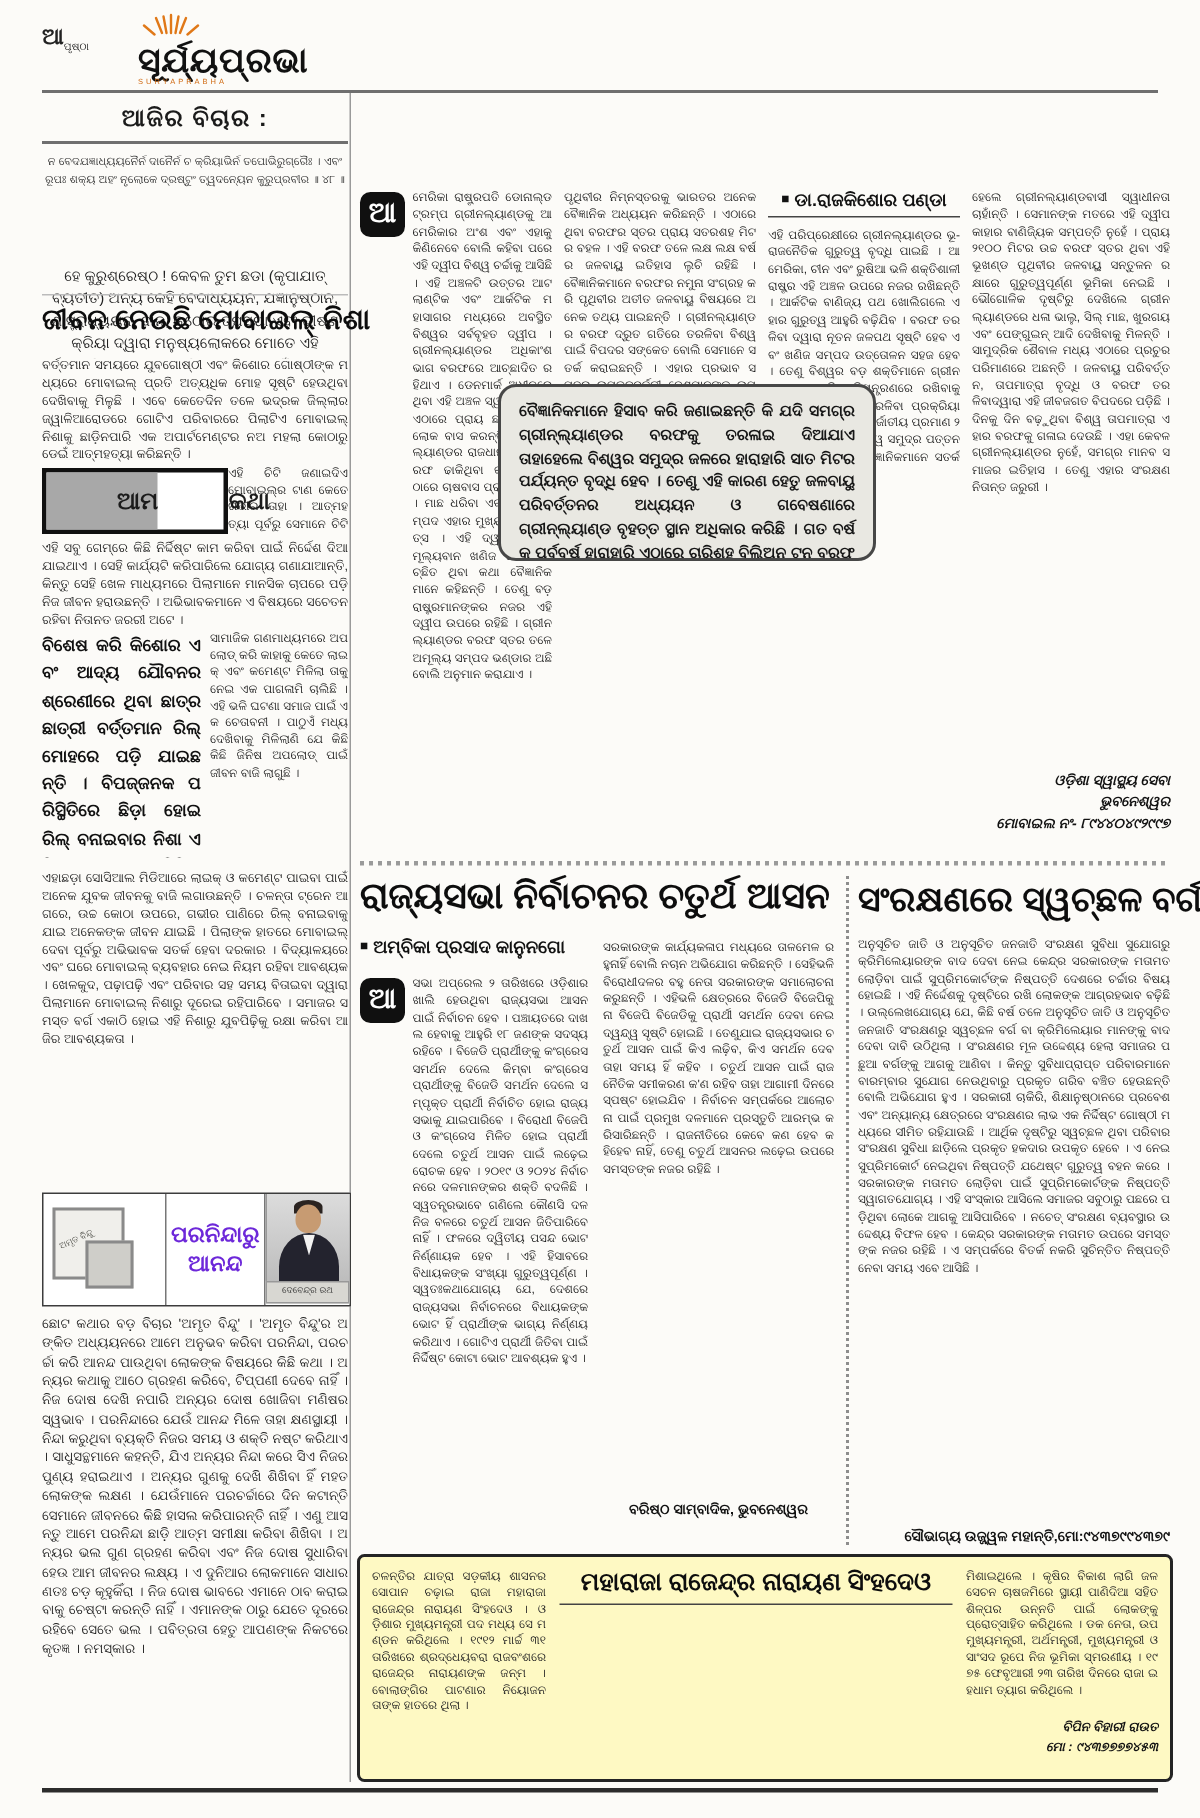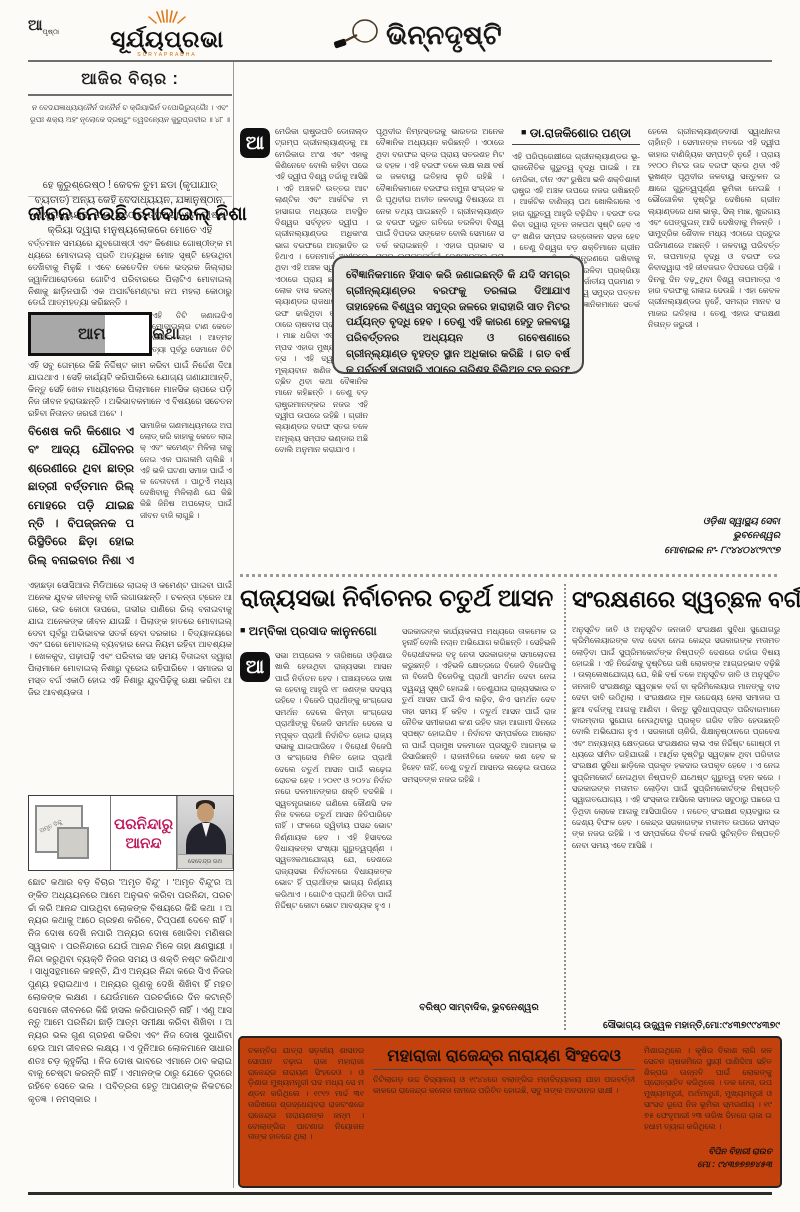--- a/index.html
+++ b/index.html
@@ -8,21 +8,21 @@
   .abs{position:absolute;}
   .just{text-align:justify;line-height:1.4;color:#222;overflow:hidden;overflow-wrap:anywhere;word-break:break-all;}
   .sm{font-size:8.5px;}
   .xs{font-size:8px;}
   .rule{background:#6f6f6f;}
   .center{text-align:center;}
   .bold{font-weight:bold;}
   
   .page-label{font-size:15px;font-weight:bold;color:#222;}
   .page-label small{font-size:7px;font-weight:normal;vertical-align:sub;}
-  .paper-logo{width:150px;text-align:center;}
+  .paper-logo{width:150px;}
   .paper-title{font-size:23px;font-weight:bold;letter-spacing:.5px;color:#111;line-height:1;}
   .paper-sub{font-size:5px;color:#d06a12;letter-spacing:2px;}
   .bhinna{display:flex;align-items:center;gap:2px;}
   .bhinna-text{font-size:27px;font-weight:bold;color:#191919;}
   
   .main-title{font-size:36px;font-weight:bold;white-space:nowrap;text-align:center;color:#0d0d0d;letter-spacing:-.5px;}
   .sec-title{font-weight:bold;text-align:left;white-space:nowrap;color:#0d0d0d;}
   .byline{font-weight:bold;font-size:12px;border-bottom:1.5px solid #444;padding-bottom:4px;color:#111;}
   .byline .bullet{font-size:9px;vertical-align:2px;}
   .dropcap{float:left;width:30px;height:30px;background:#101010;color:#fff;border-radius:7px;
@@ -37,30 +37,30 @@
   .amakatha .cell{flex:1;display:flex;align-items:center;justify-content:center;font-weight:bold;font-size:16px;padding-left:47px;}
   .amakatha .g{background:#a8a8a8;}
   .pullquote{font-weight:bold;font-size:11.5px;line-height:1.6;color:#101010;text-align:justify;overflow:hidden;overflow-wrap:anywhere;word-break:break-all;}
   
   .pn-header{display:flex;border:1px solid #3c3c3c;background:#fff;}
   .pn-logo{position:relative;width:54px;height:54px;margin:9px 6px;flex:none;}
   .pn-sq1{position:absolute;left:0;top:0;width:44px;height:44px;border:2px solid #8a8a8a;background:#f0efeb;}
   .pn-sq2{position:absolute;right:0;bottom:0;width:28px;height:28px;border:2px solid #8a8a8a;background:#cfcec9;}
   .pn-logo-text{position:absolute;left:4px;top:18px;font-size:6px;color:#55554f;transform:rotate(-24deg);white-space:nowrap;}
   .pn-title{flex:1;border-left:1px solid #777;border-right:1px solid #777;display:flex;flex-direction:column;
-            align-items:center;justify-content:center;font-weight:bold;font-size:15px;line-height:1.3;color:#be185d;margin-left:15px;}
+            align-items:center;justify-content:center;font-weight:bold;font-size:15px;line-height:1.3;color:#6d28d9;margin-left:15px;}
   .pn-photo{width:56px;flex:none;display:flex;flex-direction:column;}
   .ph-img{position:relative;height:58px;background:linear-gradient(#dcdcdc,#bdbdbd);overflow:hidden;border-left:1px solid #999;}
   .ph-head{position:absolute;left:19px;top:7px;width:17px;height:19px;border-radius:50% 50% 45% 45%;background:#c79b72;}
   .ph-hair{position:absolute;left:18px;top:4px;width:19px;height:9px;border-radius:50% 50% 0 0;background:#2a2320;}
   .ph-suit{position:absolute;left:8px;top:26px;width:40px;height:32px;border-radius:50% 50% 0 0/70% 70% 0 0;background:#23232e;}
   .ph-shirt{position:absolute;left:24px;top:27px;width:8px;height:14px;background:#f2f2f2;clip-path:polygon(0 0,100% 0,50% 100%);}
   .ph-cap{height:13px;background:#d8d7d2;border:1px solid #999;font-size:6px;text-align:center;line-height:12px;color:#333;overflow:hidden;}
   
-  .mh-box{display:flex;gap:9px;border:2px solid #242424;border-radius:5px;padding:8px;background:#c2410c;}
+  .mh-box{display:flex;gap:9px;border:2px solid #242424;border-radius:5px;padding:8px;background:#fef9c3;}
   .mh-col{font-size:8px;line-height:1.35;text-align:justify;overflow:hidden;overflow-wrap:anywhere;word-break:break-all;color:#222;}
   .mh-title{font-size:16.5px;font-weight:bold;text-align:center;white-space:nowrap;border-bottom:1.5px solid #444;
             padding-bottom:4px;margin-bottom:5px;color:#0d0d0d;overflow:hidden;}
   .mh-mid-cols{display:flex;gap:8px;}
   .mh-sig{font-weight:bold;font-style:italic;font-size:8.5px;text-align:right;line-height:1.5;color:#111;margin-top:3px;}
 </style>
 </head>
 <body>
 
 <div class="page">
@@ -80,30 +80,20 @@
           <line x1="33" y1="15" x2="40" y2="9"></line>
             <line x1="19" y1="14" x2="17" y2="3"></line>
           <line x1="25" y1="14" x2="27" y2="3"></line>
         </g>
       </svg>
     </span>
     <div class="paper-title">ସୂର୍ଯ୍ୟପ୍ରଭା</div>
     <div class="paper-sub">SURYAPRABHA</div>
   </div>
 
-  <div class="abs bhinna" style="left:332px;top:14px;">
-    <span>
-      <svg width="52" height="38" viewBox="0 0 52 38">
-        <rect x="2" y="26" width="12" height="7" rx="2" transform="rotate(-18 8 29)" fill="#111"></rect>
-        <line x1="13" y1="27" x2="25" y2="21" stroke="#4a3a28" stroke-width="2.5"></line>
-        <ellipse cx="33" cy="17" rx="12" ry="11" fill="none" stroke="#4a3a28" stroke-width="1.6"></ellipse>
-      </svg>
-    </span>
-    <span class="bhinna-text">ଭିନ୍ନଦୃଷ୍ଟି</span>
-  </div>
 
   <div class="abs rule" style="left:28px;top:60px;width:744px;height:2px;"></div>
   <div class="abs" style="left:233px;top:62px;width:1px;height:1126px;background:#9a9a9a;"></div>
 
   <div class="abs bold center" style="left:28px;top:70px;width:204px;font-size:16px;letter-spacing:1px;">ଆଜିର ବିଚାର :</div>
   <div class="abs rule" style="left:28px;top:94px;width:204px;height:2px;"></div>
   <div class="abs center" style="left:30px;top:102px;width:200px;font-size:7.5px;line-height:1.55;color:#333;">ନ ବେଦଯଜ୍ଞାଧ୍ୟୟନୈର୍ନ ଦାନୈର୍ନ ଚ କ୍ରିୟାଭିର୍ନ ତପୋଭିରୁଗ୍ରୈଃ । ଏବଂ ରୂପଃ ଶକ୍ୟ ଅହଂ ନୃଲୋକେ ଦ୍ରଷ୍ଟୁଂ ତ୍ୱଦନ୍ୟେନ କୁରୁପ୍ରବୀର ॥ ୪୮ ॥</div>
   <div class="abs center" style="left:30px;top:130px;width:200px;height:62px;font-size:10px;line-height:1.5;color:#222;overflow:hidden;margin-top:47px;">ହେ କୁରୁଶ୍ରେଷ୍ଠ ! କେବଳ ତୁମ ଛଡା (କୃପାଯାତ୍ ବ୍ୟତୀତ) ଅନ୍ୟ କେହି ବେଦାଧ୍ୟୟନ, ଯଜ୍ଞାନୁଷ୍ଠାନ, ଶାସ୍ତ୍ରାଧ୍ୟୟନ, ଦାନ, କଠୋର ତପସ୍ୟା ଏବଂ ଭୀଷଣ କ୍ରିୟା ଦ୍ୱାରା ମନୁଷ୍ୟଲୋକରେ ମୋତେ ଏହି ବିଶ୍ୱରୂପରେ ଦେଖିବା ସମ୍ଭବ ନୁହେଁ ।</div>
   <div class="abs" style="left:28px;top:196px;width:204px;height:1px;background:#bbb;"></div>
 
@@ -193,21 +183,20 @@
 
   <div class="abs sec-title" style="left:572px;top:586px;width:208px;font-size:23px;">ସଂରକ୍ଷଣରେ ସ୍ୱଚ୍ଛଳ ବର୍ଗ</div>
   <div class="abs just xs" style="left:572px;top:624px;width:208px;height:392px;line-height:1.42;">ଅନୁସୂଚିତ ଜାତି ଓ ଅନୁସୂଚିତ ଜନଜାତି ସଂରକ୍ଷଣ ସୁବିଧା ସୁଯୋଗରୁ କ୍ରିମିଲେୟାରଙ୍କ ବାଦ ଦେବା ନେଇ କେନ୍ଦ୍ର ସରକାରଙ୍କ ମତାମତ ଲୋଡ଼ିବା ପାଇଁ ସୁପ୍ରିମକୋର୍ଟଙ୍କ ନିଷ୍ପତ୍ତି ଦେଶରେ ଚର୍ଚ୍ଚାର ବିଷୟ ହୋଇଛି । ଏହି ନିର୍ଦ୍ଦେଶକୁ ଦୃଷ୍ଟିରେ ରଖି ଲୋକଙ୍କ ଆଗ୍ରହଭାବ ବଢ଼ିଛି । ଉଲ୍ଲେଖଯୋଗ୍ୟ ଯେ, କିଛି ବର୍ଷ ତଳେ ଅନୁସୂଚିତ ଜାତି ଓ ଅନୁସୂଚିତ ଜନଜାତି ସଂରକ୍ଷଣରୁ ସ୍ୱଚ୍ଛଳ ବର୍ଗ ବା କ୍ରିମିଲେୟାର ମାନଙ୍କୁ ବାଦ ଦେବା ଦାବି ଉଠିଥିଲା । ସଂରକ୍ଷଣର ମୂଳ ଉଦ୍ଦେଶ୍ୟ ହେଲା ସମାଜର ପଛୁଆ ବର୍ଗଙ୍କୁ ଆଗକୁ ଆଣିବା । କିନ୍ତୁ ସୁବିଧାପ୍ରାପ୍ତ ପରିବାରମାନେ ବାରମ୍ବାର ସୁଯୋଗ ନେଉଥିବାରୁ ପ୍ରକୃତ ଗରିବ ବଞ୍ଚିତ ହେଉଛନ୍ତି ବୋଲି ଅଭିଯୋଗ ହୁଏ । ସରକାରୀ ଚାକିରି, ଶିକ୍ଷାନୁଷ୍ଠାନରେ ପ୍ରବେଶ ଏବଂ ଅନ୍ୟାନ୍ୟ କ୍ଷେତ୍ରରେ ସଂରକ୍ଷଣର ଲାଭ ଏକ ନିର୍ଦ୍ଦିଷ୍ଟ ଗୋଷ୍ଠୀ ମଧ୍ୟରେ ସୀମିତ ରହିଯାଉଛି । ଆର୍ଥିକ ଦୃଷ୍ଟିରୁ ସ୍ୱଚ୍ଛଳ ଥିବା ପରିବାର ସଂରକ୍ଷଣ ସୁବିଧା ଛାଡ଼ିଲେ ପ୍ରକୃତ ହକଦାର ଉପକୃତ ହେବେ । ଏ ନେଇ ସୁପ୍ରିମକୋର୍ଟ ନେଇଥିବା ନିଷ୍ପତ୍ତି ଯଥେଷ୍ଟ ଗୁରୁତ୍ୱ ବହନ କରେ । ସରକାରଙ୍କ ମତାମତ ଲୋଡ଼ିବା ପାଇଁ ସୁପ୍ରିମକୋର୍ଟଙ୍କ ନିଷ୍ପତ୍ତି ସ୍ୱାଗତଯୋଗ୍ୟ । ଏହି ସଂସ୍କାର ଆସିଲେ ସମାଜର ସବୁଠାରୁ ପଛରେ ପଡ଼ିଥିବା ଲୋକେ ଆଗକୁ ଆସିପାରିବେ । ନଚେତ୍ ସଂରକ୍ଷଣ ବ୍ୟବସ୍ଥାର ଉଦ୍ଦେଶ୍ୟ ବିଫଳ ହେବ । କେନ୍ଦ୍ର ସରକାରଙ୍କ ମତାମତ ଉପରେ ସମସ୍ତଙ୍କ ନଜର ରହିଛି । ଏ ସମ୍ପର୍କରେ ବିତର୍କ ନକରି ସୁଚିନ୍ତିତ ନିଷ୍ପତ୍ତି ନେବା ସମୟ ଏବେ ଆସିଛି ।</div>
   <div class="abs sig" style="left:572px;top:1018px;width:208px;font-style:normal;">ସୌଭାଗ୍ୟ ଉଜ୍ଜ୍ୱଳ ମହାନ୍ତି,ମୋ:୯୪୩୭୯୯୪୩୭୯</div>
 
   <div class="abs mh-box" style="left:238px;top:1036px;width:524px;height:132px;">
     <div class="mh-col" style="width:116px;flex:none;">ଚଳନ୍ତିର ଯାତ୍ରା ସଡ଼କୀୟ ଶାସନର ସୋପାନ ଚଢ଼ାଇ ରାଜା ମହାରାଜା ରାଜେନ୍ଦ୍ର ନାରାୟଣ ସିଂହଦେଓ । ଓଡ଼ିଶାର ମୁଖ୍ୟମନ୍ତ୍ରୀ ପଦ ମଧ୍ୟ ସେ ମଣ୍ଡନ କରିଥିଲେ । ୧୯୧୨ ମାର୍ଚ୍ଚ ୩୧ ତାରିଖରେ ଶ୍ରଦ୍ଧେୟବରା ରାଜବଂଶରେ ରାଜେନ୍ଦ୍ର ନାରାୟଣଙ୍କ ଜନ୍ମ । ବୋଲାଙ୍ଗିର ପାଟଣାର ନିୟୋଜନ ତାଙ୍କ ହାତରେ ଥିଲା ।</div>
     <div style="flex:1;min-width:0;">
       <div class="mh-title">ମହାରାଜା ରାଜେନ୍ଦ୍ର ନାରାୟଣ ସିଂହଦେଓ</div>
       <div class="mh-mid-cols">
-        <div class="mh-col" style="flex:1;height:92px;">ଚିଟିଲାଗଡ଼ ଉଚ୍ଚ ବିଦ୍ୟାଳୟ ଓ ୧୯୪୪ରେ ବଲାଙ୍ଗିର ମହାବିଦ୍ୟାଳୟ ଯାହା ପରବର୍ତ୍ତୀ କାଳରେ ରାଜେନ୍ଦ୍ର କଲେଜ ନାମରେ ପରିଚିତ ହୋଇଛି, ସବୁ ତାଙ୍କ ଅବଦାନର ସାକ୍ଷୀ ।</div>
       </div>
     </div>
     <div style="width:128px;flex:none;display:flex;flex-direction:column;">
       <div class="mh-col" style="height:96px;">ମିଶାଇଥିଲେ । କୃଷିର ବିକାଶ ଲାଗି ଜଳସେଚନ ଚାଷଜମିରେ ସ୍ଥାୟୀ ପାଣିଦିଆ ସହିତ ଶିଳ୍ପର ଉନ୍ନତି ପାଇଁ ଲୋକଙ୍କୁ ପ୍ରୋତ୍ସାହିତ କରିଥିଲେ । ଡକ ନେତା, ଉପମୁଖ୍ୟମନ୍ତ୍ରୀ, ଅର୍ଥମନ୍ତ୍ରୀ, ମୁଖ୍ୟମନ୍ତ୍ରୀ ଓ ସାଂସଦ ରୂପେ ନିଜ ଭୂମିକା ସ୍ମରଣୀୟ । ୧୯୭୫ ଫେବୃଆରୀ ୨୩ ତାରିଖ ଦିନରେ ରାଜା ଇହଧାମ ତ୍ୟାଗ କରିଥିଲେ ।</div>
       <div class="mh-sig">
         <div>ବିପିନ ବିହାରୀ ରାଉତ</div>
         <div>ମୋ : ୯୪୩୭୭୭୭୪୫୩</div>
       </div>
     </div>
   </div>

